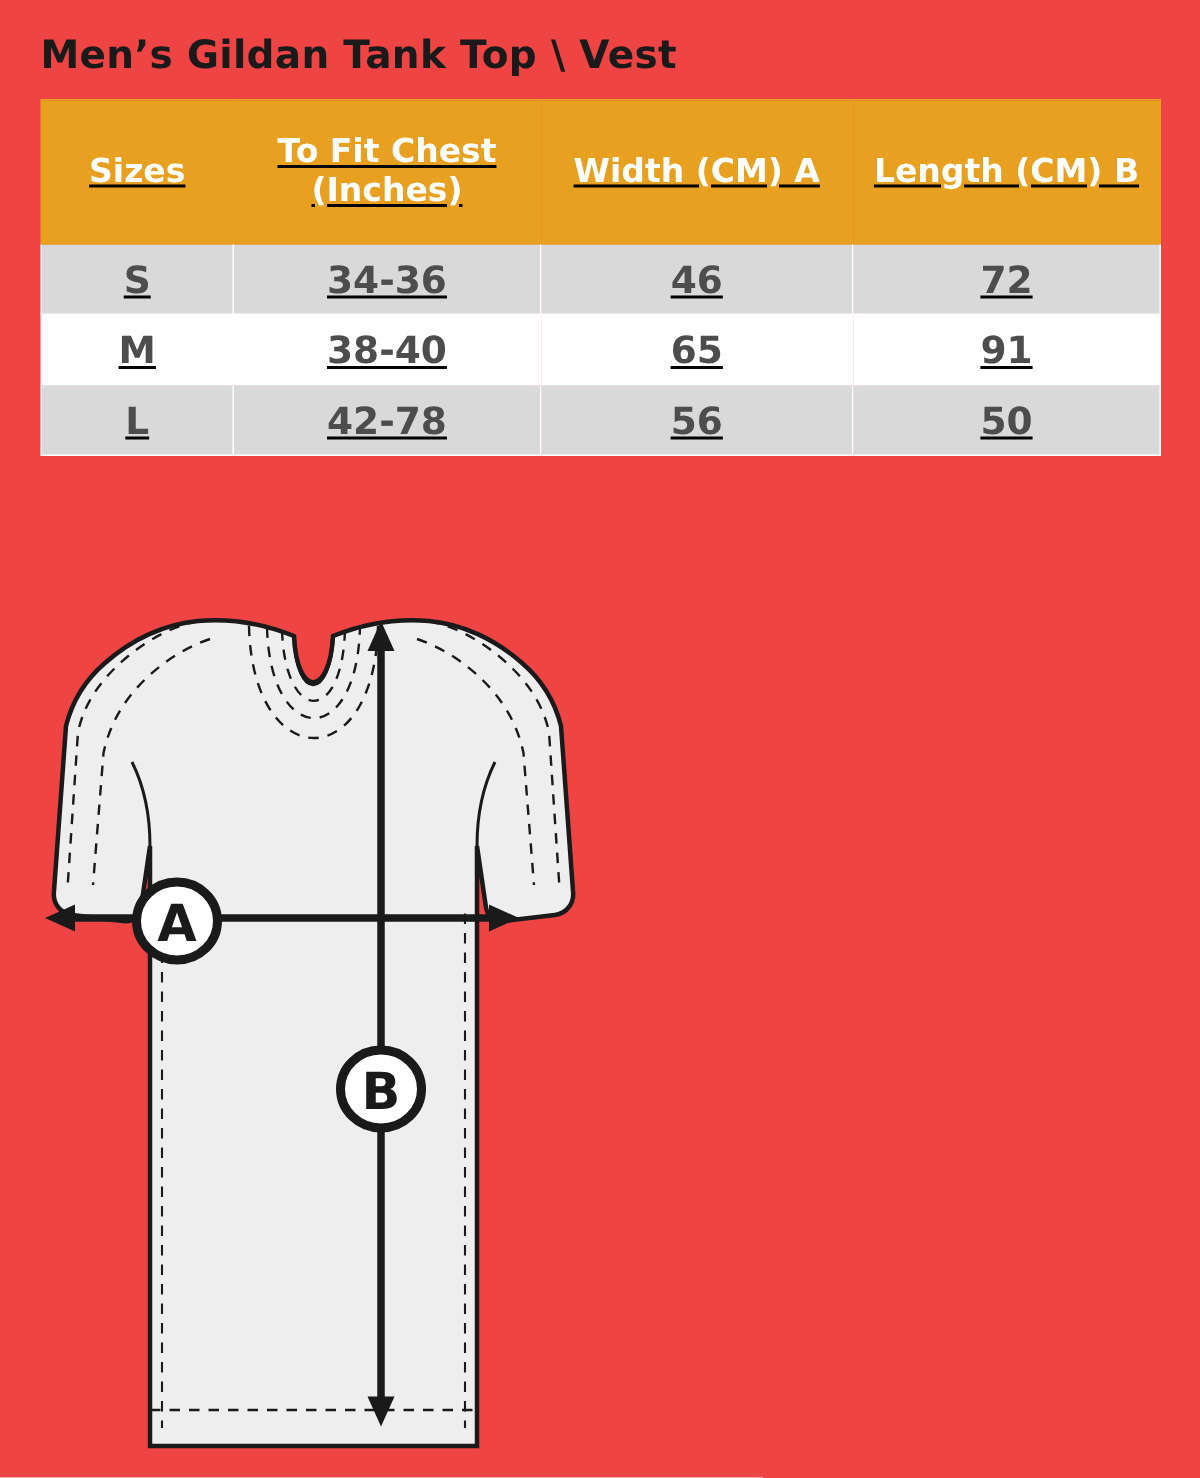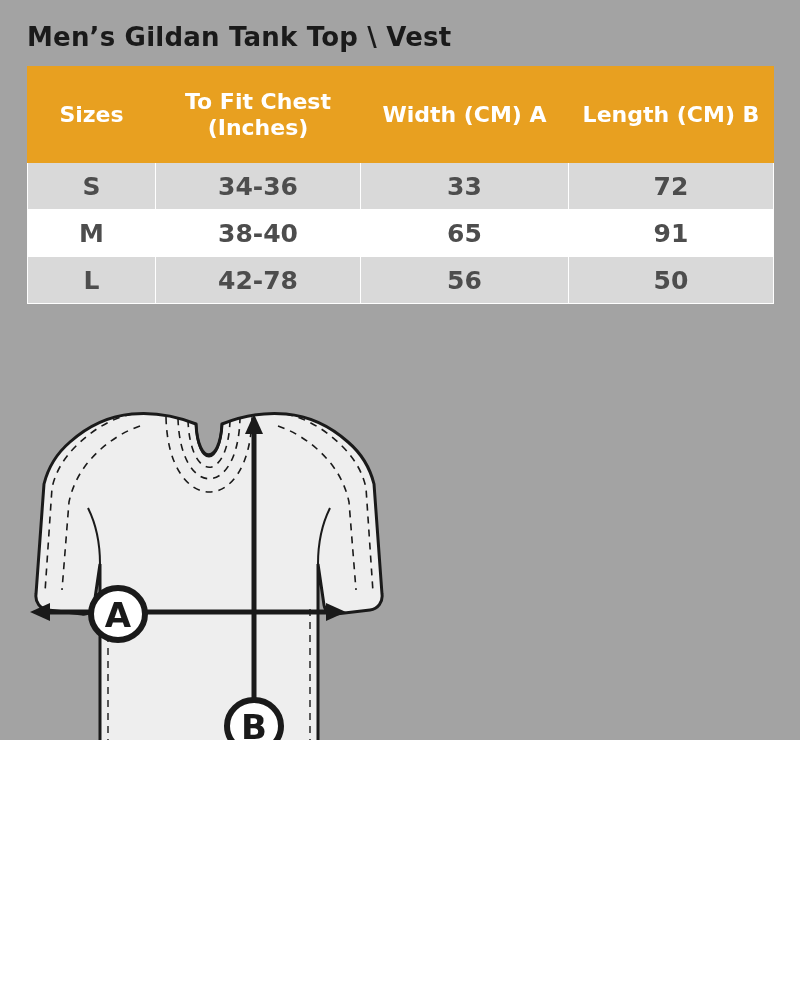--- a/index.html
+++ b/index.html
@@ -7,22 +7,22 @@
     margin: 0;
     padding: 0;
     width: 800px;
     height: 985px;
     background: #ffffff;
     font-family: "DejaVu Sans", "Liberation Sans", sans-serif;
   }
   #page {
     position: relative;
     width: 800px;
-    height: 740px;
-    background: #a3a3a3;
+    height: 985px;
+    background: #ef4444;
     overflow: hidden;
   }
 
   
   #title {
     position: absolute;
     left: 27px;
     top: 22px;
     font-size: 26px;
     font-weight: bold;
@@ -32,20 +32,21 @@
   }
 
   
   #size-table {
     position: absolute;
     left: 27px;
     top: 66px;
     width: 746px;
     border-collapse: collapse;
     table-layout: fixed;
+    text-decoration: underline;
   }
   #size-table th, #size-table td {
     border: 1px solid #ffffff;
     text-align: center;
     vertical-align: middle;
   }
   #size-table thead th {
     background: #e8a020;
     color: #ffffff;
     font-size: 22px;
@@ -94,21 +95,21 @@
         <th>Sizes</th>
         <th>To Fit Chest (Inches)</th>
         <th>Width (CM) A</th>
         <th>Length  (CM) B</th>
       </tr>
     </thead>
     <tbody>
       <tr class="shade">
         <td>S</td>
         <td>34-36</td>
-        <td>33</td>
+        <td>46</td>
         <td>72</td>
       </tr>
       <tr class="plain">
         <td>M</td>
         <td>38-40</td>
         <td>65</td>
         <td>91</td>
       </tr>
       <tr class="shade">
         <td>L</td>

